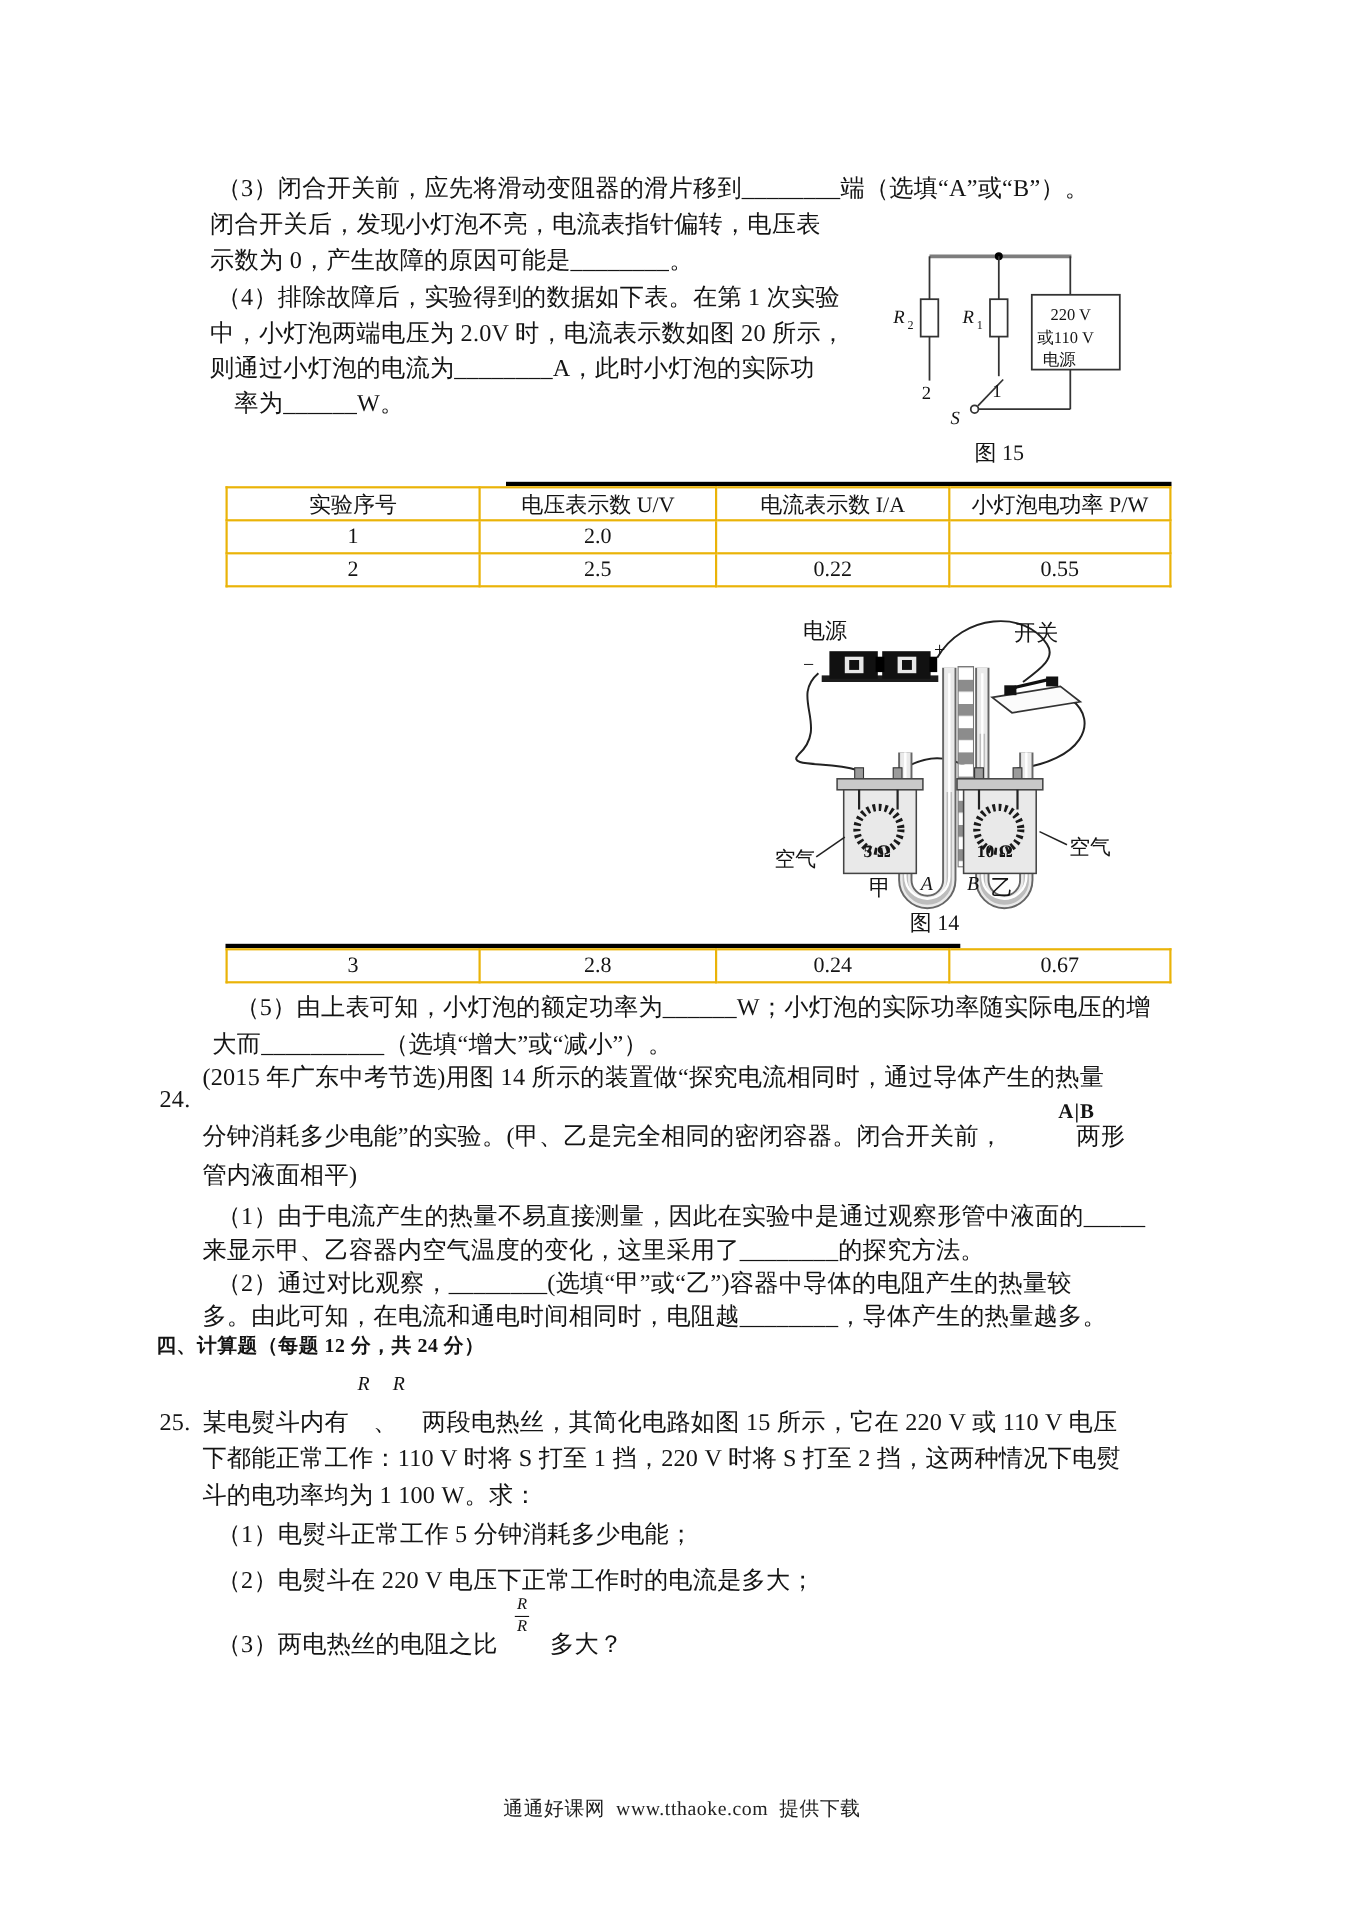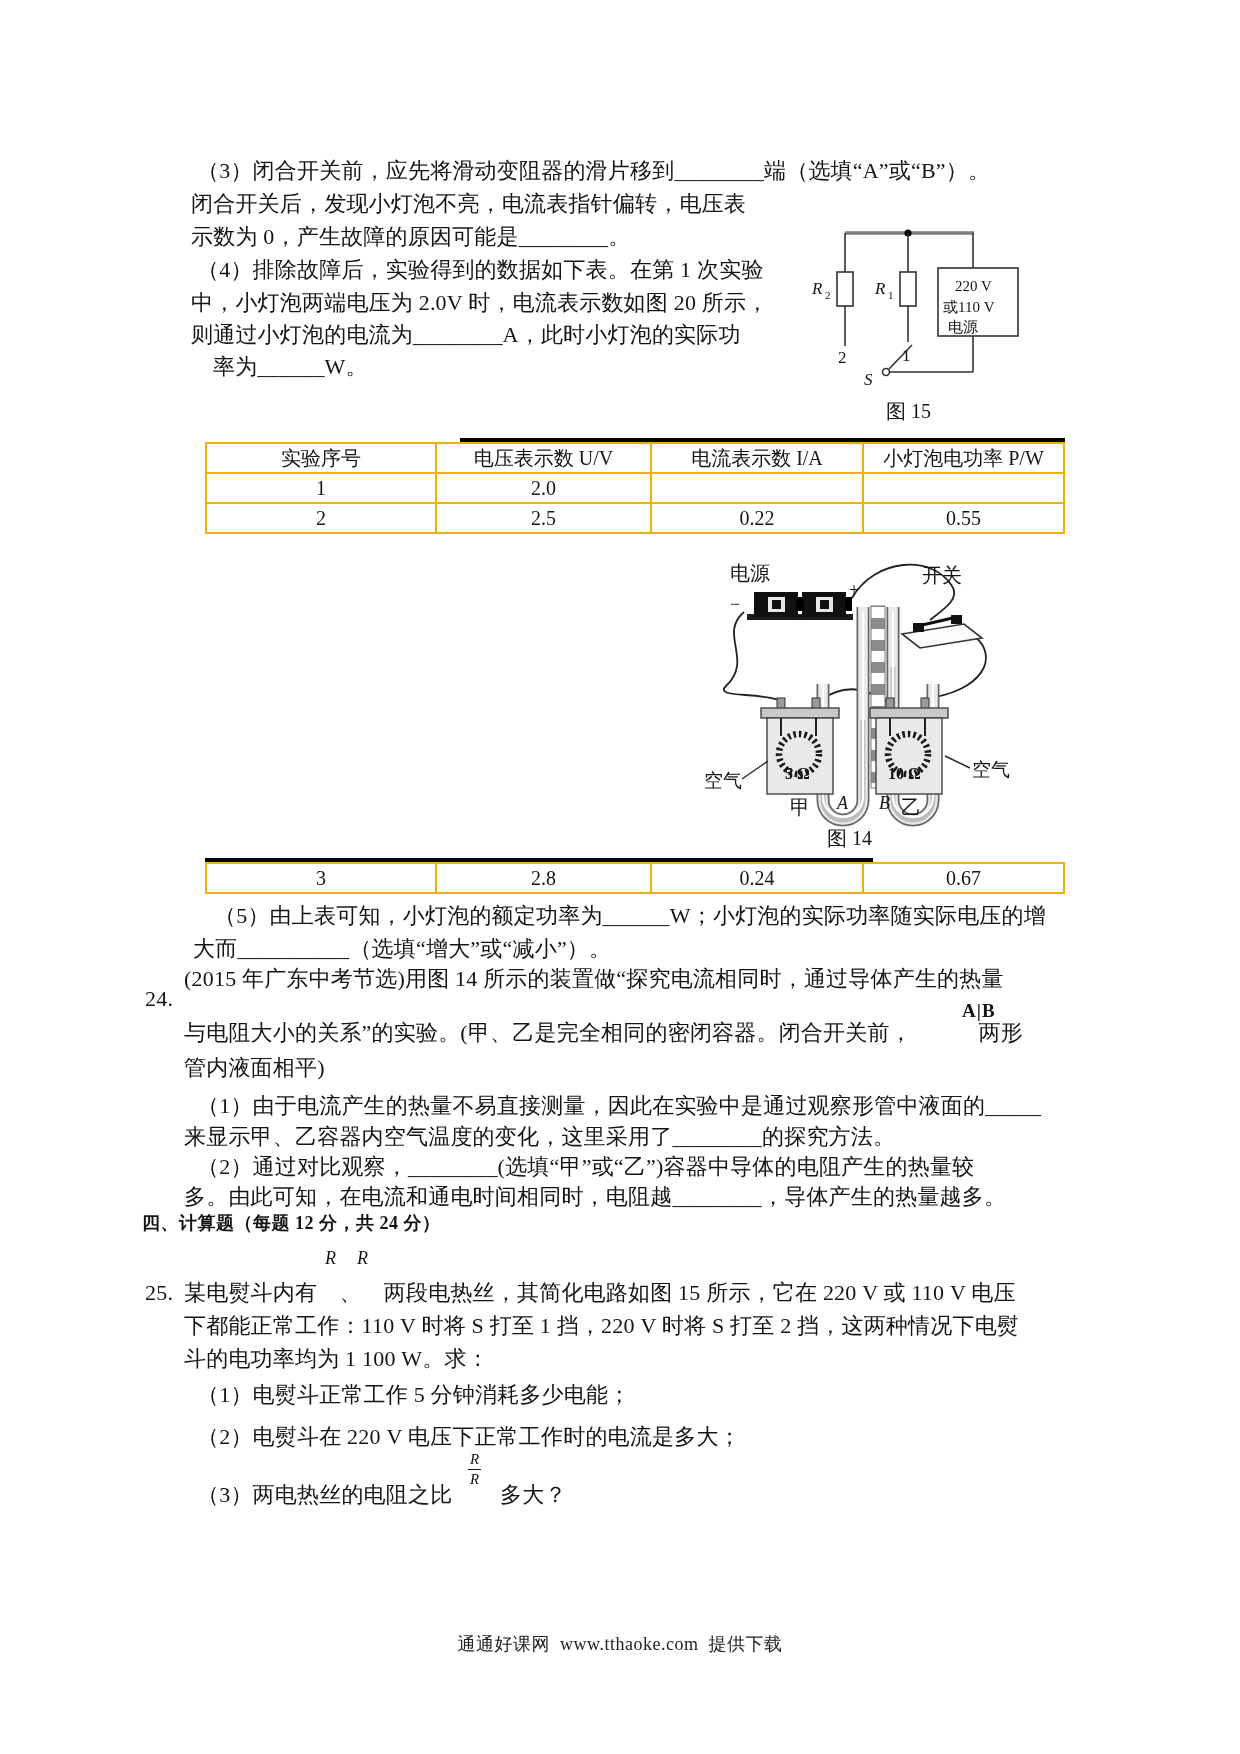--- a/index.html
+++ b/index.html
@@ -196,21 +196,21 @@
     </tr>
   </tbody>
     </table>
 
   <div class="ln" style="left:214px;top:903px;">（5）由上表可知，小灯泡的额定功率为______W；小灯泡的实际功率随实际电压的增</div>
   <div class="ln" style="left:193px;top:936px;">大而__________（选填“增大”或“减小”）。</div>
 
   <div class="ln" style="left:145px;top:966px;margin-top:20px;">24.</div>
   <div class="ln" style="left:184px;top:966px;">(2015 年广东中考节选)用图 14 所示的装置做“探究电流相同时，通过导体产生的热量</div>
   <div class="floatab" style="left:962px;top:1000px;">A|B</div>
-  <div class="ln" style="left:184px;top:1020px;">与电阻大小的关系”的实验。(甲、乙是完全相同的密闭容器。闭合开关前，　　　两形</div>
+  <div class="ln" style="left:184px;top:1020px;">分钟消耗多少电能”的实验。(甲、乙是完全相同的密闭容器。闭合开关前，　　　两形</div>
   <div class="ln" style="left:184px;top:1055px;">管内液面相平)</div>
   <div class="ln" style="left:197px;top:1093px;">（1）由于电流产生的热量不易直接测量，因此在实验中是通过观察形管中液面的_____</div>
   <div class="ln" style="left:184px;top:1124px;">来显示甲、乙容器内空气温度的变化，这里采用了________的探究方法。</div>
   <div class="ln" style="left:197px;top:1154px;">（2）通过对比观察，________(选填“甲”或“乙”)容器中导体的电阻产生的热量较</div>
   <div class="ln" style="left:184px;top:1184px;">多。由此可知，在电流和通电时间相同时，电阻越________，导体产生的热量越多。</div>
 
   <div class="heading" style="left:142px;top:1211px;">四、计算题（每题 12 分，共 24 分）</div>
 
   <div class="floatR" style="left:325px;top:1248px;">R</div>
   <div class="floatR" style="left:357px;top:1248px;">R</div>

